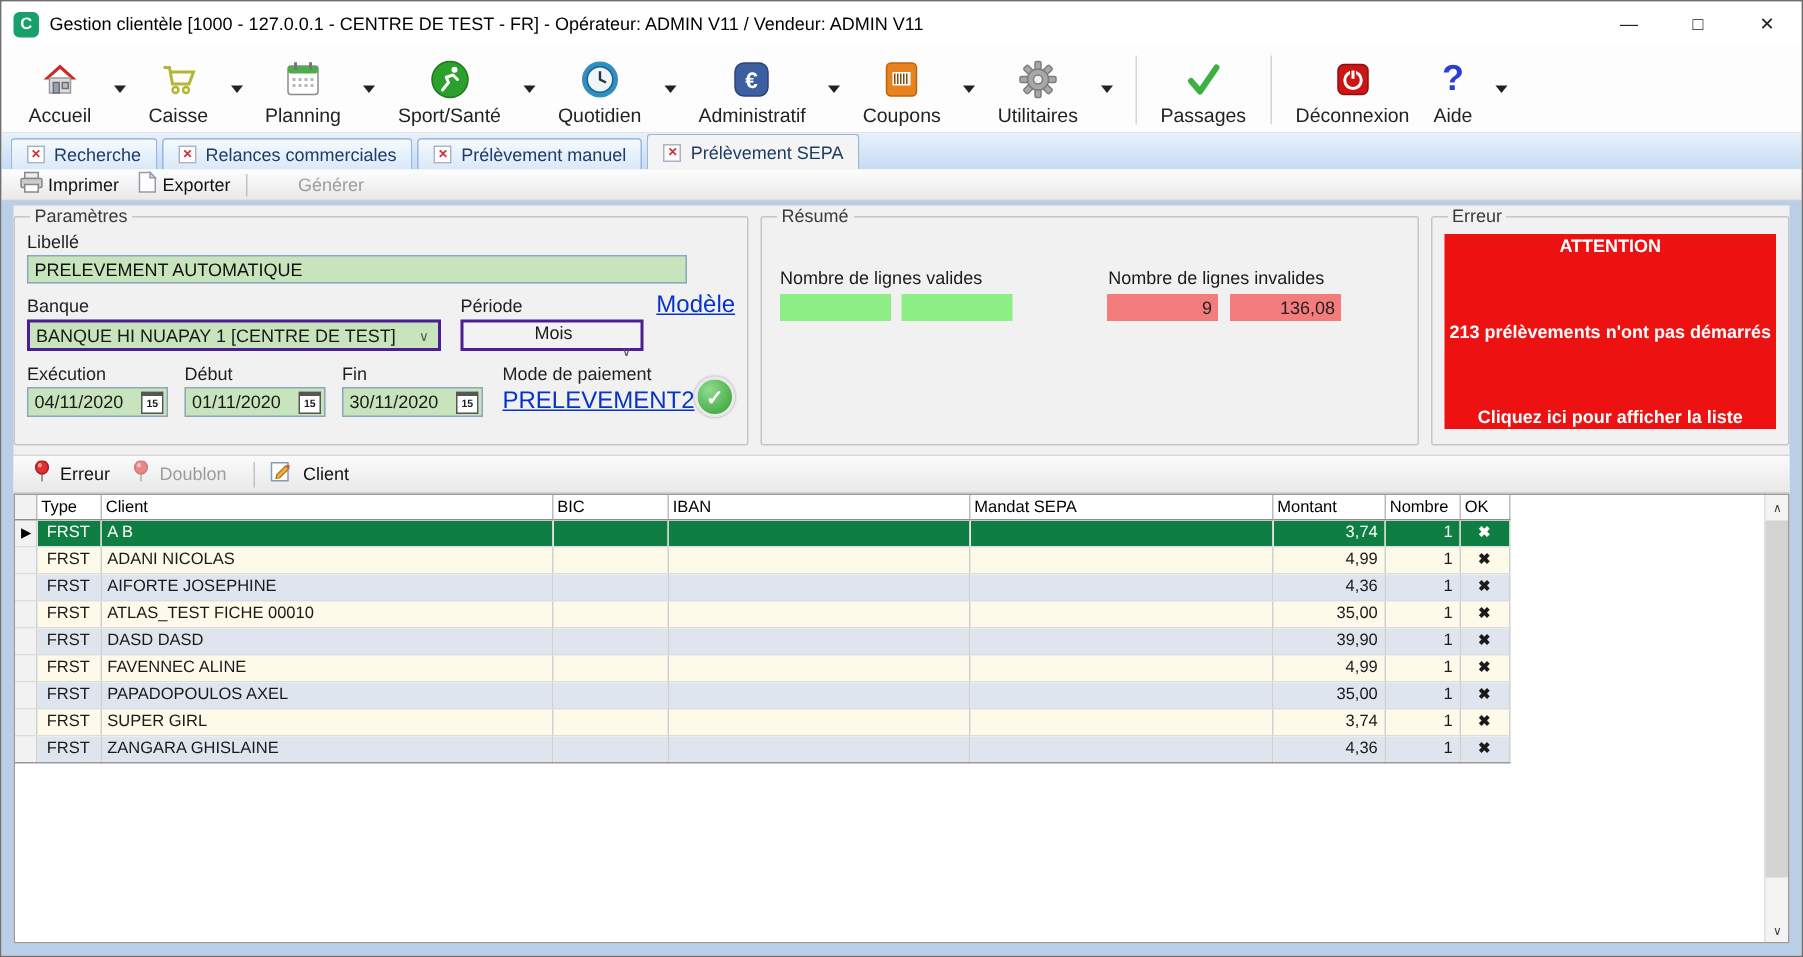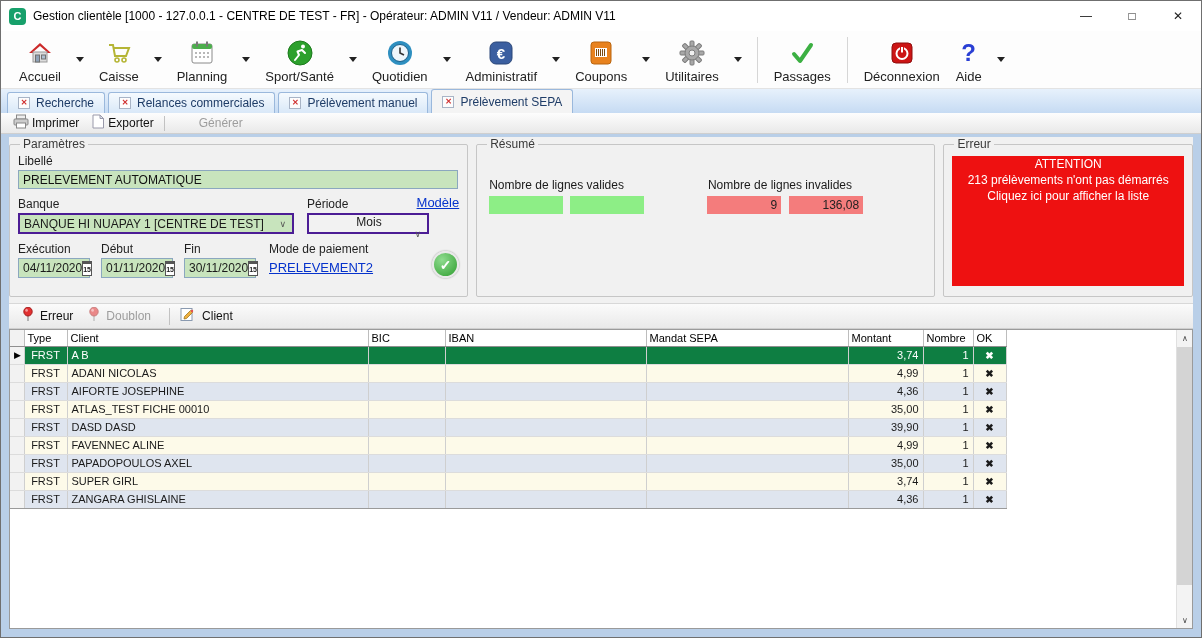--- a/index.html
+++ b/index.html
@@ -66,41 +66,41 @@
 
   .flabel { font-size:12px; color:#1f1f1f; margin:2px 0 2px 0; }
   .ginput { background:#c8e4bd; border:1px solid #8ba7bf; height:19px; display:flex;
             align-items:center; padding:0 4px; font-size:12px; color:#111; }
   .select { display:flex; align-items:center; border:2px solid #4c1d95; height:21px;
             padding:0 2px 0 4px; font-size:12px; }
   .select .chev { margin-left:auto; font-size:9px; color:#555; padding:0 4px; }
   .select.green { background:#c8e4bd; }
   .select.plain { background:#f2f2f2;flex-direction:column; }
   .row-rel { position:relative; display:flex; margin-top:6px; }
-  .link { color:#0633cc; text-decoration:underline; font-size:13px; }
+  .link { color:#0633cc; text-decoration:underline; font-size:16px; }
   .modele-link { position:absolute; right:0; top:0; }
   .datebox { display:flex; align-items:center; background:#c8e4bd; border:1px solid #8ba7bf;
-             height:20px; width:72px; padding:0 2px 0 4px; font-size:12px; }
+             height:20px; width:94px; padding:0 2px 0 4px; font-size:12px; }
   .calbtn { margin-left:auto; width:15px; height:15px; border:1px solid #555; background:#fff;
             font-size:7px; font-weight:bold; display:grid; place-items:center; line-height:1;
             border-top-width:3px; }
   .checkcircle { width:27px; height:27px; border-radius:50%;
                  background:radial-gradient(circle at 35% 30%, #8fdc8f, #2f9e2f);
                  border:2px solid #e9e9e9; box-shadow:0 0 2px rgba(0,0,0,.4);
                  display:grid; place-items:center; color:#fff; font-weight:bold; font-size:14px; }
 
   .sumrow-labels { display:flex; margin-top:26px; }
   .sumrow-boxes { display:flex; margin-top:4px; }
   .sumbox { height:18px; width:74px; font-size:12px; display:flex; align-items:center;
             justify-content:flex-end; padding:0 4px; }
   .sumbox.green { background:#8dee86; }
   .sumbox.red { background:#f47c7c; color:#222; }
 
   .errorbox { background:#ee1111; height:130px; margin-top:4px; display:flex; flex-direction:column;
-              align-items:center; justify-content:flex-start; color:#fff; font-weight:normal;
+              align-items:center; justify-content:space-between; color:#fff; font-weight:bold;
               font-size:12px; text-align:center; line-height:16px; }
 
   
   .filterbar { margin-top:6px; flex:0 0 26px; background:linear-gradient(#fbfbfb,#e9e9e9);
                border-top:1px solid #d8d8d8; border-bottom:1px solid #cfcfcf;
                display:flex; align-items:center; padding-left:10px; font-size:12px; }
   .fitem { display:flex; align-items:center; gap:7px; padding:0 12px 0 4px; color:#111; }
   .fitem.disabled { color:#9d9d9d; }
   .fitem.disabled svg { opacity:.55; }
   .f-sep { width:1px; height:17px; background:#c2c2c2; margin:0 6px; }

